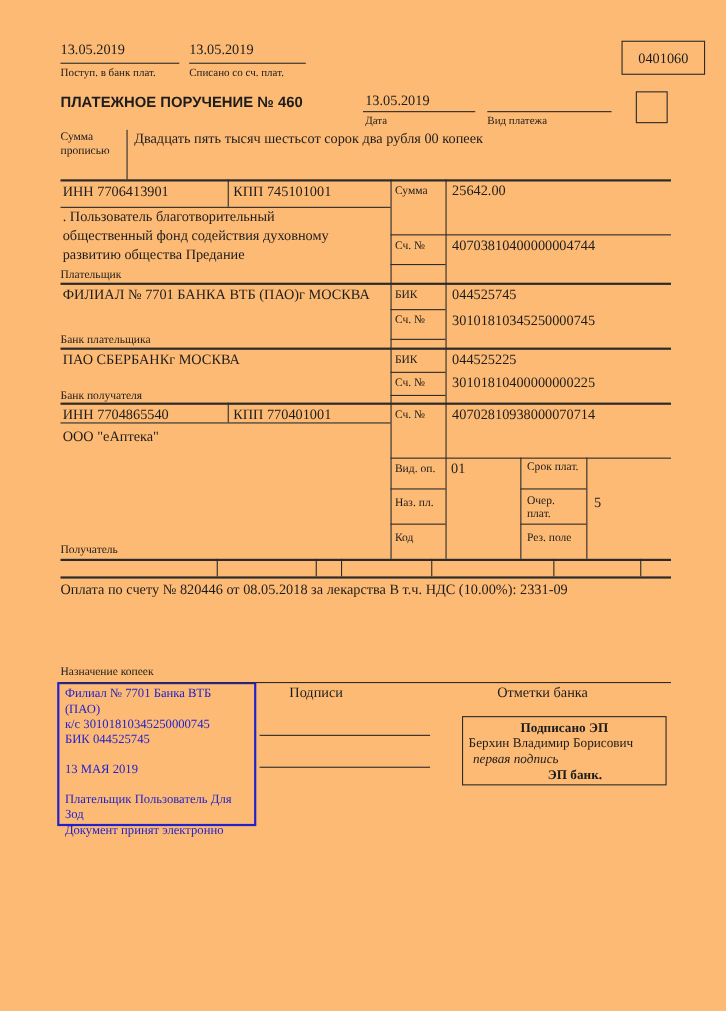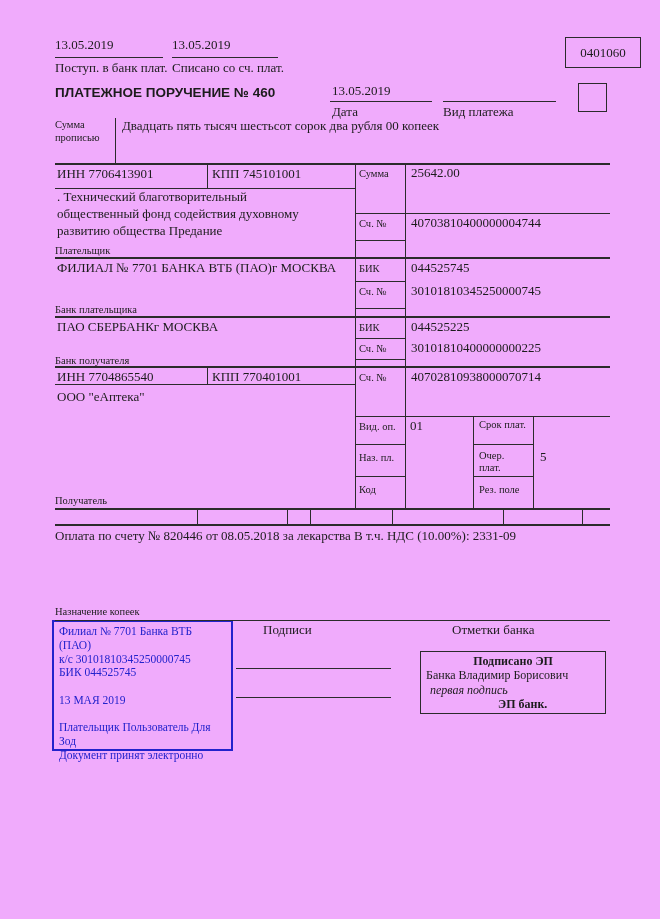--- a/index.html
+++ b/index.html
@@ -1,23 +1,23 @@
 <!DOCTYPE html>
 <html><head>
 <meta charset="utf-8">
 <style>
   html,body{margin:0;padding:0;background:#e8e8e8;}
   .page{
-    position:relative;width:660px;height:919px;background:#f0abfc;
+    position:relative;width:660px;height:919px;background:#fdba74;
     font-family:"Liberation Serif", serif;color:#1c1c1c;overflow:hidden;
     margin:0 auto;
   }
   .t{position:absolute;white-space:nowrap;line-height:1.15;}
   .wrap{white-space:normal;line-height:1.15;}
-  .s8{font-size:13px;}
+  .s8{font-size:10px;}
   .s10{font-size:10.5px;}
   .v13{font-size:13px;}
   .b{font-weight:bold;}
   .i{font-style:italic;}
   .sans{font-family:Liberation Sans, sans-serif;}
   .box{position:absolute;border:1.5px solid #2b2b2b;box-sizing:border-box;
        display:flex;align-items:center;justify-content:center;}
   .gl{position:absolute;background:#2b2b2b;}
   .stamp{
     position:absolute;left:52px;top:620px;width:181px;height:131px;
@@ -54,21 +54,21 @@
   <div class="box" style="left:578px;top:83px;width:29px;height:29px"></div>
 
   <div class="t s10" style="left:55px;top:119px">Сумма</div>
   <div class="t s10" style="left:55px;top:132px">прописью</div>
   <div class="t v13" style="left:122px;top:119px">Двадцать пять тысяч шестьсот сорок два рубля 00 копеек</div>
 
   <div class="t v13" style="left:57px;top:167px">ИНН 7706413901</div>
   <div class="t v13" style="left:212px;top:167px">КПП 745101001</div>
   <div class="t s10" style="left:359px;top:168px">Сумма</div>
   <div class="t v13" style="left:411px;top:166px">25642.00</div>
-  <div class="t v13" style="left:57px;top:190px">. Технический благотворительный</div>
+  <div class="t v13" style="left:57px;top:190px">. Пользователь благотворительный</div>
   <div class="t v13" style="left:57px;top:207px">общественный фонд содействия духовному</div>
   <div class="t v13" style="left:57px;top:224px">развитию общества Предание</div>
   <div class="t s10" style="left:359px;top:218px">Сч. №</div>
   <div class="t v13" style="left:411px;top:216px">40703810400000004744</div>
   <div class="t s10" style="left:55px;top:245px">Плательщик</div>
 
   <div class="t v13" style="left:57px;top:261px">ФИЛИАЛ № 7701 БАНКА ВТБ (ПАО)г МОСКВА</div>
   <div class="t s10" style="left:359px;top:263px">БИК</div>
   <div class="t v13" style="left:411px;top:261px">044525745</div>
   <div class="t s10" style="left:359px;top:286px">Сч. №</div>
@@ -111,21 +111,21 @@
     <div class="ln">Плательщик Пользователь Для</div>
     <div class="ln">Зод</div>
     <div class="ln">Документ принят электронно</div>
   </div>
 
   <div class="t v13" style="left:263px;top:623px">Подписи</div>
   <div class="t v13" style="left:452px;top:623px">Отметки банка</div>
 
   <div class="epbox">
     <div class="ep-title">Подписано ЭП</div>
-    <div>Банка Владимир Борисович</div>
+    <div>Берхин Владимир Борисович</div>
     <div class="i" style="padding-left:4px">первая подпись</div>
     <div class="ep-ver">ЭП банк.</div>
   </div>
 
 <div class="gl" style="left: 55px; top: 57px; width: 108px; height: 1px;"></div>
     <div class="gl" style="left: 172px; top: 57px; width: 106px; height: 1px;"></div>
     <div class="gl" style="left: 330px; top: 101px; width: 102px; height: 1px;"></div>
     <div class="gl" style="left: 443px; top: 101px; width: 113px; height: 1px;"></div>
     <div class="gl" style="left: 115px; top: 118px; width: 1px; height: 45px;"></div>
     <div class="gl" style="left: 55px; top: 163px; width: 555px; height: 2px;"></div>

